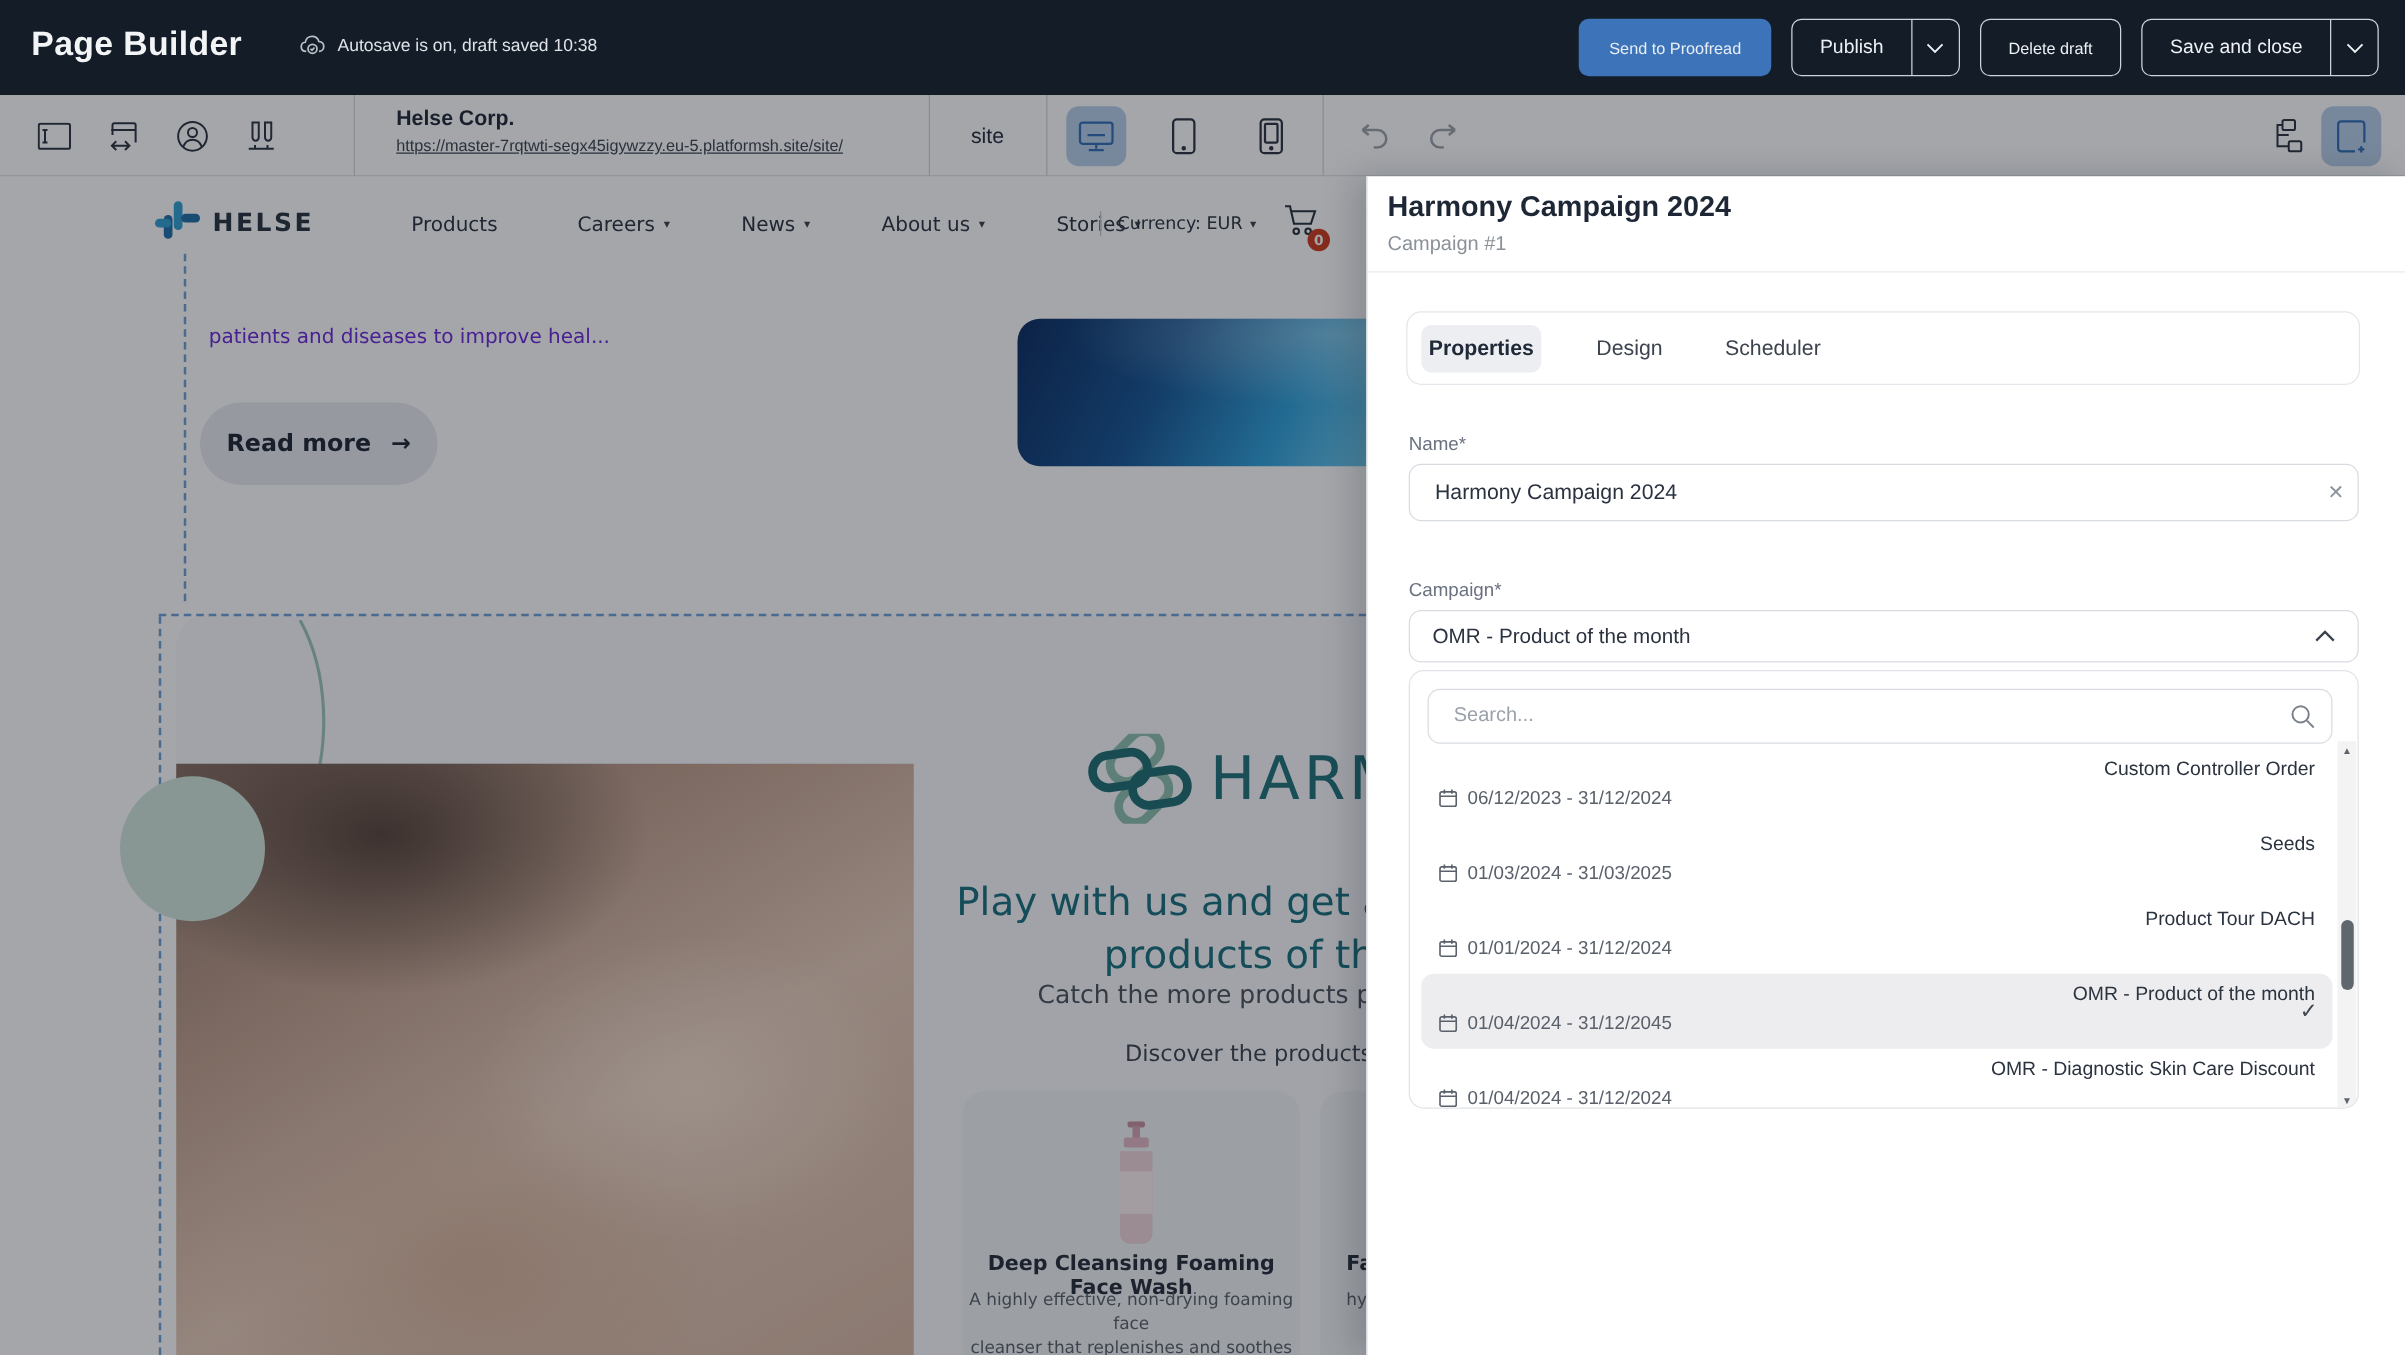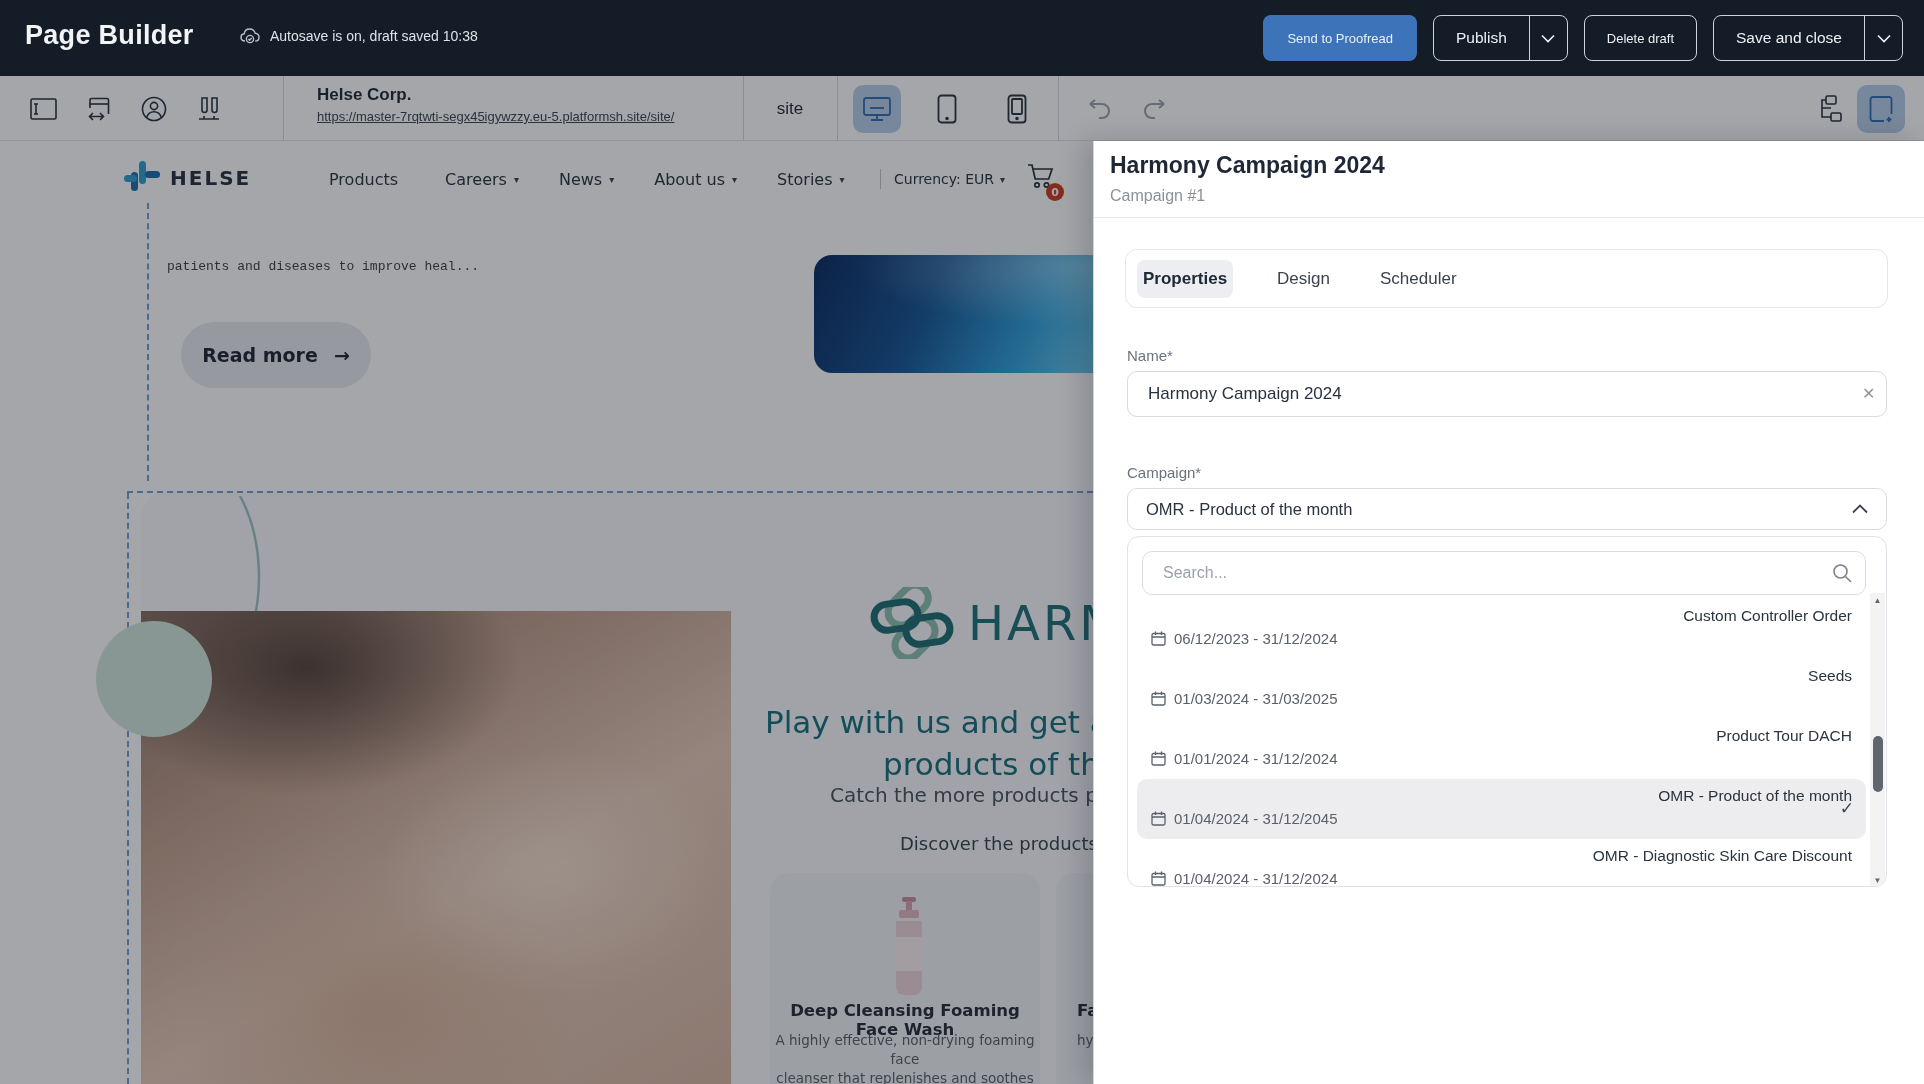--- a/index.html
+++ b/index.html
@@ -51,37 +51,37 @@
   
   .dim { position:absolute; left:0; top:76px; width:1924px; height:1008px;
          background:rgba(15,22,31,0.38); z-index:5; pointer-events:none; }
 
   
   .preview { position:absolute; left:0; top:141px; width:1924px; height:943px;
              background:#ffffff; z-index:1; font-family:"DejaVu Sans", sans-serif; }
   .brand { position:absolute; left:123px; top:18px; display:flex; align-items:center; gap:9px; }
   .brand-text { font-size:20px; font-weight:bold; letter-spacing:2px; color:#26313d; }
   .site-nav-links { position:absolute; left:329px; top:0; height:76px; display:flex;
-                    align-items:center; gap:40px; }
+                    align-items:center; gap:57px; }
   .nav-item { font-size:16px; color:#2a333e; display:flex; align-items:center; gap:7px; cursor:pointer; }
   .nav-caret { font-size:10px; color:#3a424d; }
   .nav-sep { position:absolute; left:880px; top:28px; width:1px; height:20px; background:#c3c7cb; }
   .currency { position:absolute; left:894px; top:0; height:76px; display:flex; align-items:center;
               gap:6px; font-size:14px; color:#2a333e; cursor:pointer; }
   .cart { position:absolute; left:1027px; top:22px; cursor:pointer; }
   .cart-badge { position:absolute; left:1046px; top:42px; width:18px; height:18px; border-radius:50%;
                 background:#cf3b20; color:#fff; font-size:11px; font-weight:bold;
                 display:flex; align-items:center; justify-content:center; }
 
   .dash-v1 { position:absolute; left:147px; top:62px; height:278px; border-left:2px dashed #6f9fd6; }
   .dash-v2 { position:absolute; left:127px; top:352px; height:591px; border-left:2px dashed #6f9fd6; }
   .dash-h  { position:absolute; left:127px; top:350px; width:966px; border-top:2px dashed #6f9fd6; }
 
-  .teaser { position:absolute; left:167px; top:118px; font-size:13px; color:#404040;font-family:Liberation Mono, monospace; }
-  .readmore { position:absolute; left:181px; top:181px; width:190px; height:66px; border-radius:33px;
+  .teaser { position:absolute; left:167px; top:118px; font-size:16px; color:#6d28d9; }
+  .readmore { position:absolute; left:160px; top:181px; width:190px; height:66px; border-radius:33px;
               background:#e8eaee; display:flex; align-items:center; justify-content:center; gap:16px;
               font-size:19px; font-weight:bold; color:#1d2633; cursor:pointer; }
   .hero-img { position:absolute; left:814px; top:114px; width:300px; height:118px;
               border-radius:18px 0 0 18px;
               background:linear-gradient(115deg,#0b2a5e 0%,#155493 38%,#2e9fd8 70%,#7fd4f2 100%); }
   .hero-img:after { content:""; position:absolute; inset:0; border-radius:inherit;
               background:radial-gradient(130% 90% at 85% 10%, rgba(255,255,255,0.35), transparent 55%); }
 
   .section-card { position:absolute; left:141px; top:350px; width:1783px; height:593px;
                   background:#fafbfc; border-radius:26px 0 0 0; }

